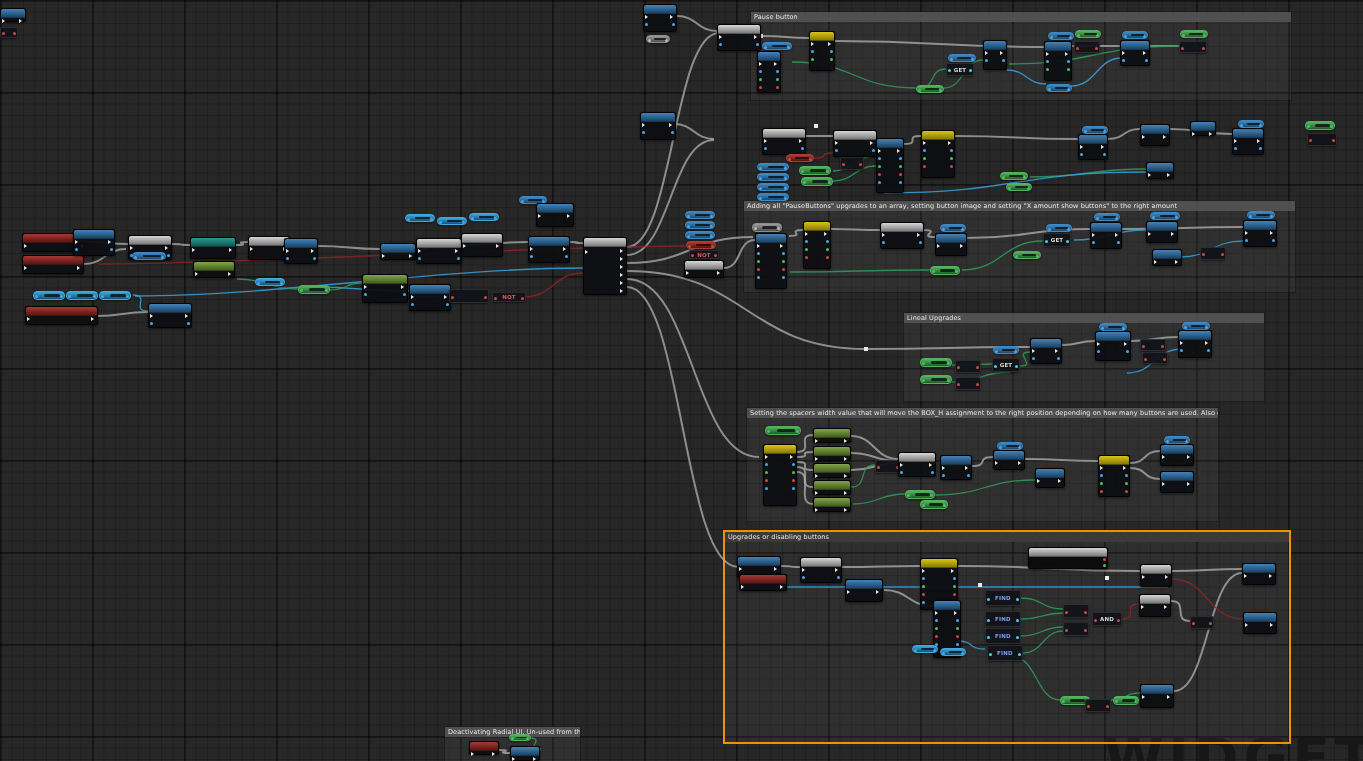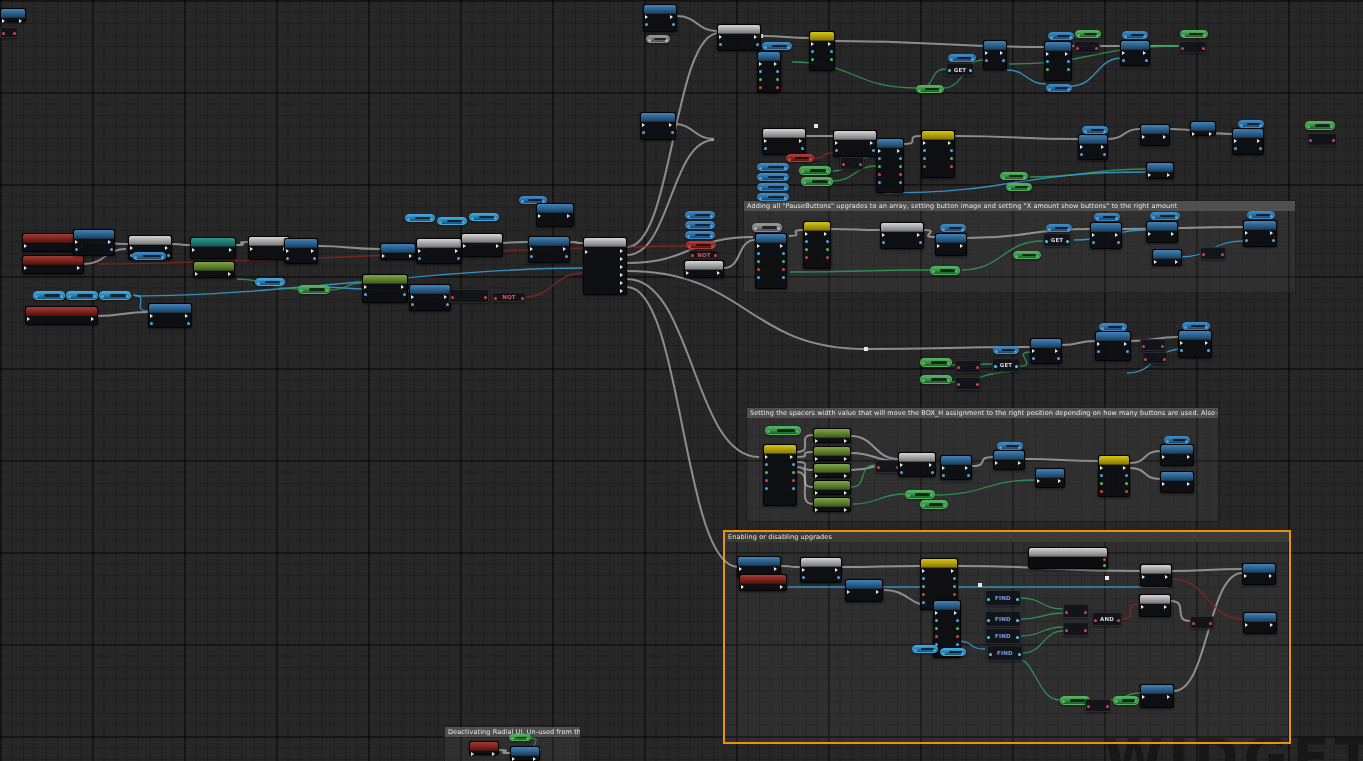--- a/index.html
+++ b/index.html
@@ -50,28 +50,34 @@
   .pin.exec{width:0;height:0;border:2.5px solid transparent;border-left:3.5px solid #e6e6e6;border-radius:0;}
   
   .watermark{position:absolute;left:1104px;top:726px;font-size:54px;font-weight:800;
     color:#171717;letter-spacing:5px;white-space:nowrap;user-select:none;}
 </style>
 </head>
 <body>
 
 <div class="canvas">
   <div id="comments">
+      <div class="comment" style="left: 750px; top: 11px; width: 542px; height: 90px;">
+        <div class="chdr">Pause button</div>
+      </div>
       <div class="comment" style="left: 743px; top: 200px; width: 553px; height: 93px;">
         <div class="chdr">Adding all "PauseButtons" upgrades to an array, setting button image and setting "X amount show buttons" to the right amount</div>
       </div>
+      <div class="comment" style="left: 903px; top: 312px; width: 362px; height: 90px;">
+        <div class="chdr">Lineal Upgrades</div>
+      </div>
       <div class="comment" style="left: 746px; top: 407px; width: 473px; height: 115px;">
         <div class="chdr">Setting the spacers width value that will move the BOX_H assignment to the right position depending on how many buttons are used. Also centering the widget if set up the right way with the alignment</div>
       </div>
       <div class="comment selected" style="left: 723px; top: 530px; width: 568px; height: 214px;">
-        <div class="chdr">Enabling or disabling upgrades</div>
+        <div class="chdr">Upgrades or disabling buttons</div>
       </div>
       <div class="comment" style="left: 444px; top: 726px; width: 137px; height: 40px;">
         <div class="chdr">Deactivating Radial UI, Un-used from the player controller</div>
       </div>
     </div>
   <svg id="wires" width="1363" height="761" viewBox="0 0 1363 761">
       <path d="M88,242 C108,242 108,244 128,244" fill="none" stroke="#b5b5b5" stroke-width="2" opacity="0.72"></path>
       <path d="M84,264 C105,264 105,249 126,249" fill="none" stroke="#b5b5b5" stroke-width="2" opacity="0.72"></path>
       <path d="M172,244 C190,244 172,245 190,245" fill="none" stroke="#b5b5b5" stroke-width="2" opacity="0.72"></path>
       <path d="M236,245 C254,245 230,242 248,242" fill="none" stroke="#b5b5b5" stroke-width="2" opacity="0.72"></path>

